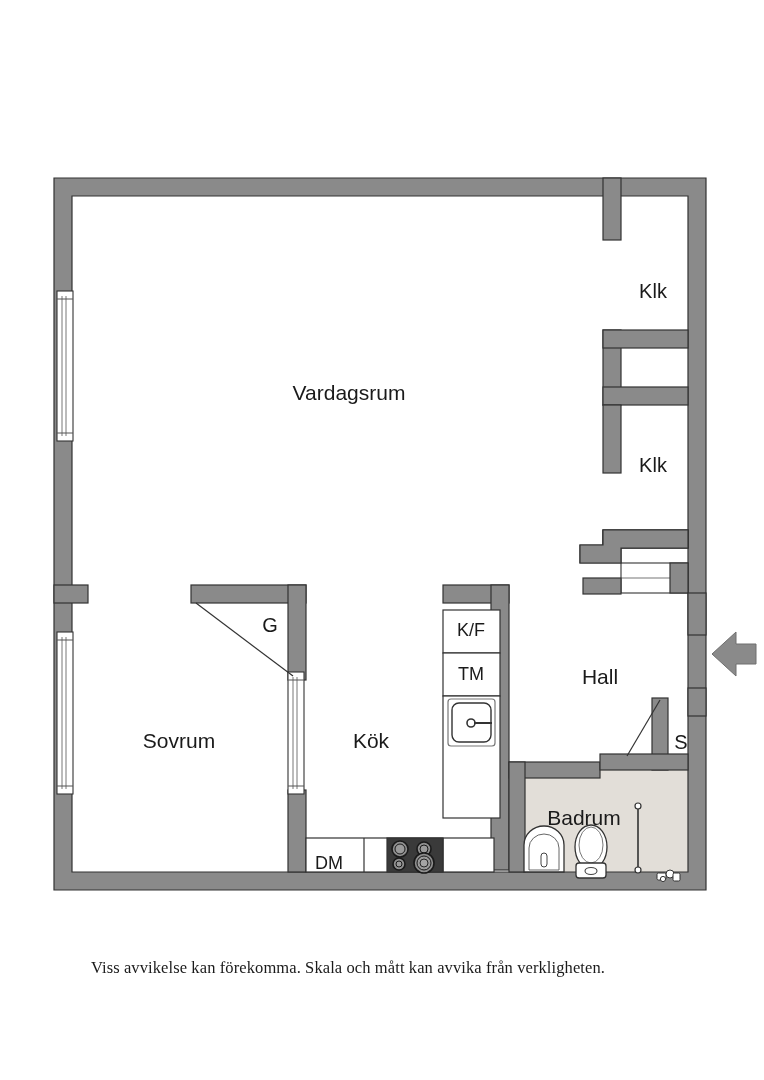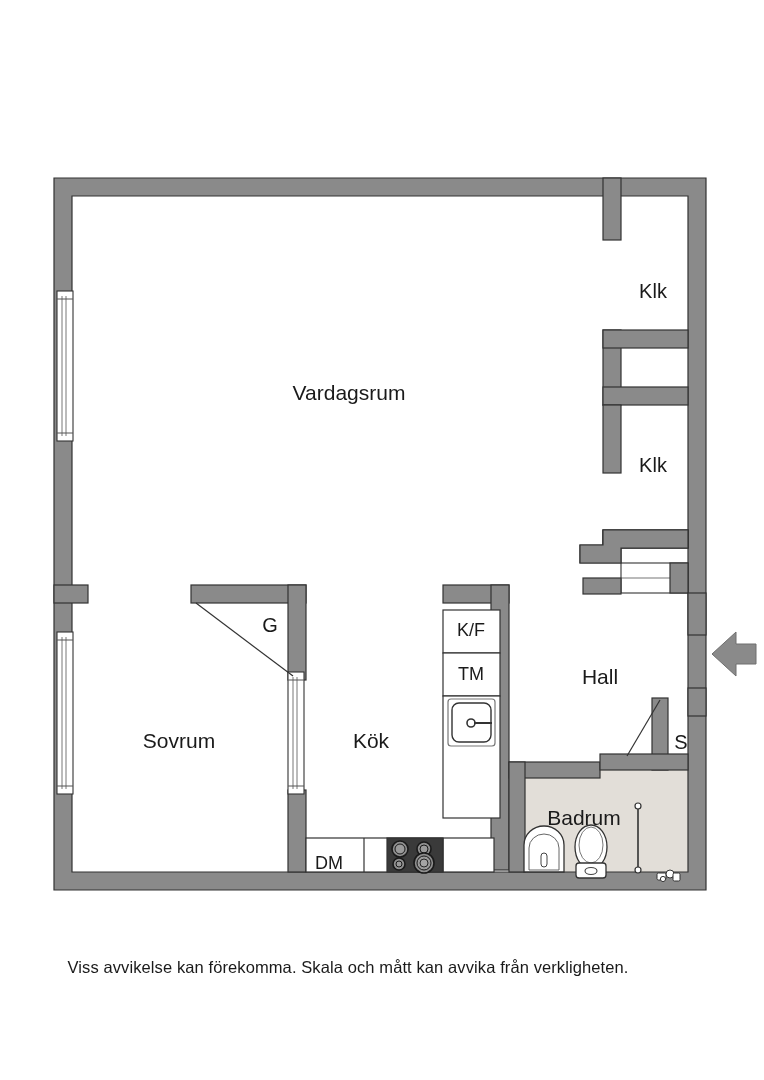--- a/index.html
+++ b/index.html
@@ -34,21 +34,21 @@
   }
   .lbl-big { font-size: 21px; }
   .lbl-mid { font-size: 20px; }
   .lbl-small { font-size: 18px; }
   .caption {
     position: absolute;
     left: 0;
     top: 958px;
     width: 696px;
     text-align: center;
-    font-family: Liberation Sans, sans-serif;
+    font-family: Liberation Serif, serif;
     font-size: 16.5px;
     color: #1a1a1a;
     letter-spacing: 0.1px;
   }
 </style>
 </head>
 <body>
 
 <div id="page">
 

